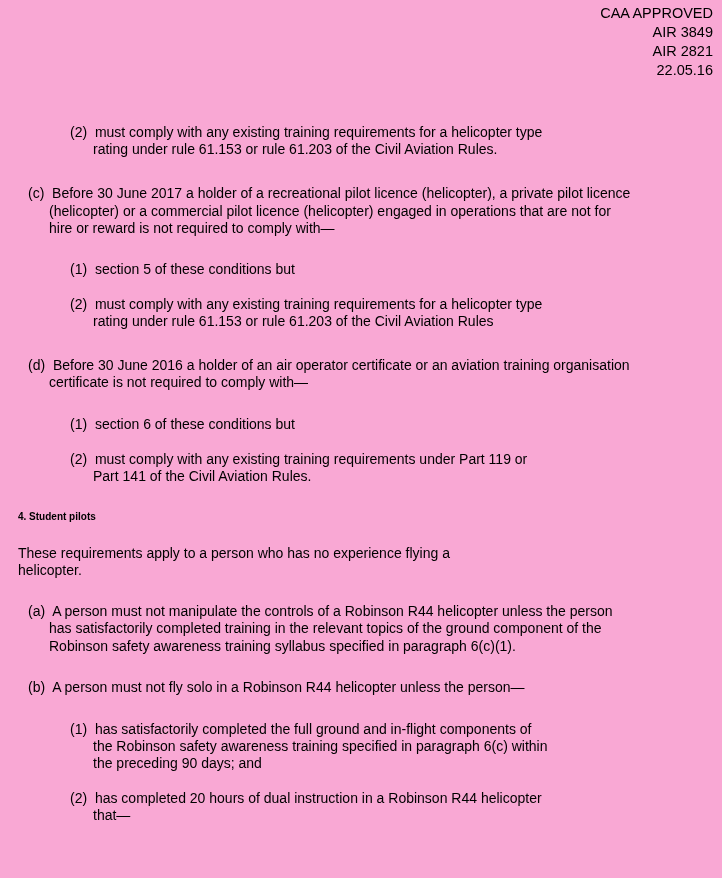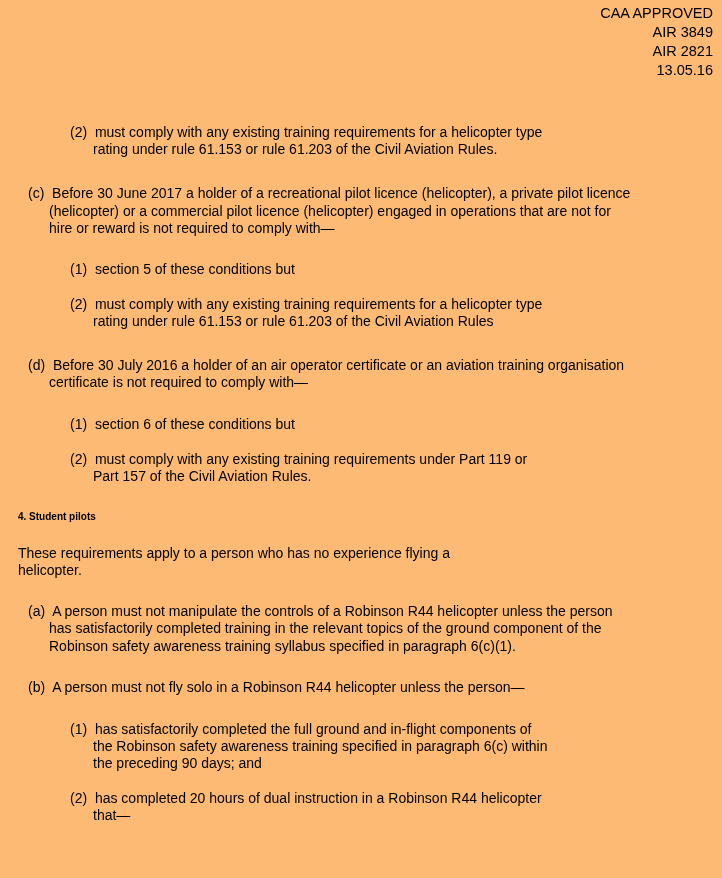--- a/index.html
+++ b/index.html
@@ -13,21 +13,21 @@
     overflow: hidden;
     font-family: "Liberation Sans", sans-serif;
     color: #000000;
     -webkit-font-smoothing: antialiased;
   }
 
   .page {
     position: relative;
     width: 722px;
     height: 878px;
-    background: #fdba74;
+    background: #f9a8d4;
     box-sizing: border-box;
   }
 
   
   .doc-header {
     position: absolute;
     top: 4px;
     right: 9px;
     text-align: right;
     font-size: 14.5px;
@@ -92,21 +92,21 @@
 </style>
 </head>
 <body>
 
 <div class="page">
 
   <div class="doc-header">
     <div>CAA APPROVED</div>
     <div>AIR 3849</div>
     <div>AIR 2821</div>
-    <div>13.05.16</div>
+    <div>22.05.16</div>
   </div>
 
   <div class="body-content">
 
     <div class="blk lvl-1">
       <span class="marker">(2) </span>
       <span>must comply with any existing training requirements for a helicopter type rating under rule 61.153 or rule 61.203 of the Civil Aviation Rules.</span>
     </div>
 
     <div class="sp-27"></div>
@@ -127,35 +127,35 @@
 
     <div class="blk lvl-1">
       <span class="marker">(2) </span>
       <span>must comply with any existing training requirements for a helicopter type rating under rule 61.153 or rule 61.203 of the Civil Aviation Rules</span>
     </div>
 
     <div class="sp-26"></div>
 
     <div class="blk lvl-a">
       <span class="marker">(d) </span>
-      <span>Before 30 July 2016 a holder of an air operator certificate or an aviation training organisation certificate is not required to comply with—</span>
+      <span>Before 30 June 2016 a holder of an air operator certificate or an aviation training organisation certificate is not required to comply with—</span>
     </div>
 
     <div class="sp-25"></div>
 
     <div class="blk lvl-1">
       <span class="marker">(1) </span>
       <span>section 6 of these conditions but</span>
     </div>
 
     <div class="sp-18"></div>
 
     <div class="blk lvl-1">
       <span class="marker">(2) </span>
-      <span>must comply with any existing training requirements under Part 119 or Part 157 of the Civil Aviation Rules.</span>
+      <span>must comply with any existing training requirements under Part 119 or Part 141 of the Civil Aviation Rules.</span>
     </div>
 
     <div class="sp-22"></div>
 
     <div class="heading">4. Student pilots</div>
 
     <div class="sp-20"></div>
 
     <div class="blk plain">These requirements apply to a person who has no experience flying a helicopter.</div>
 

